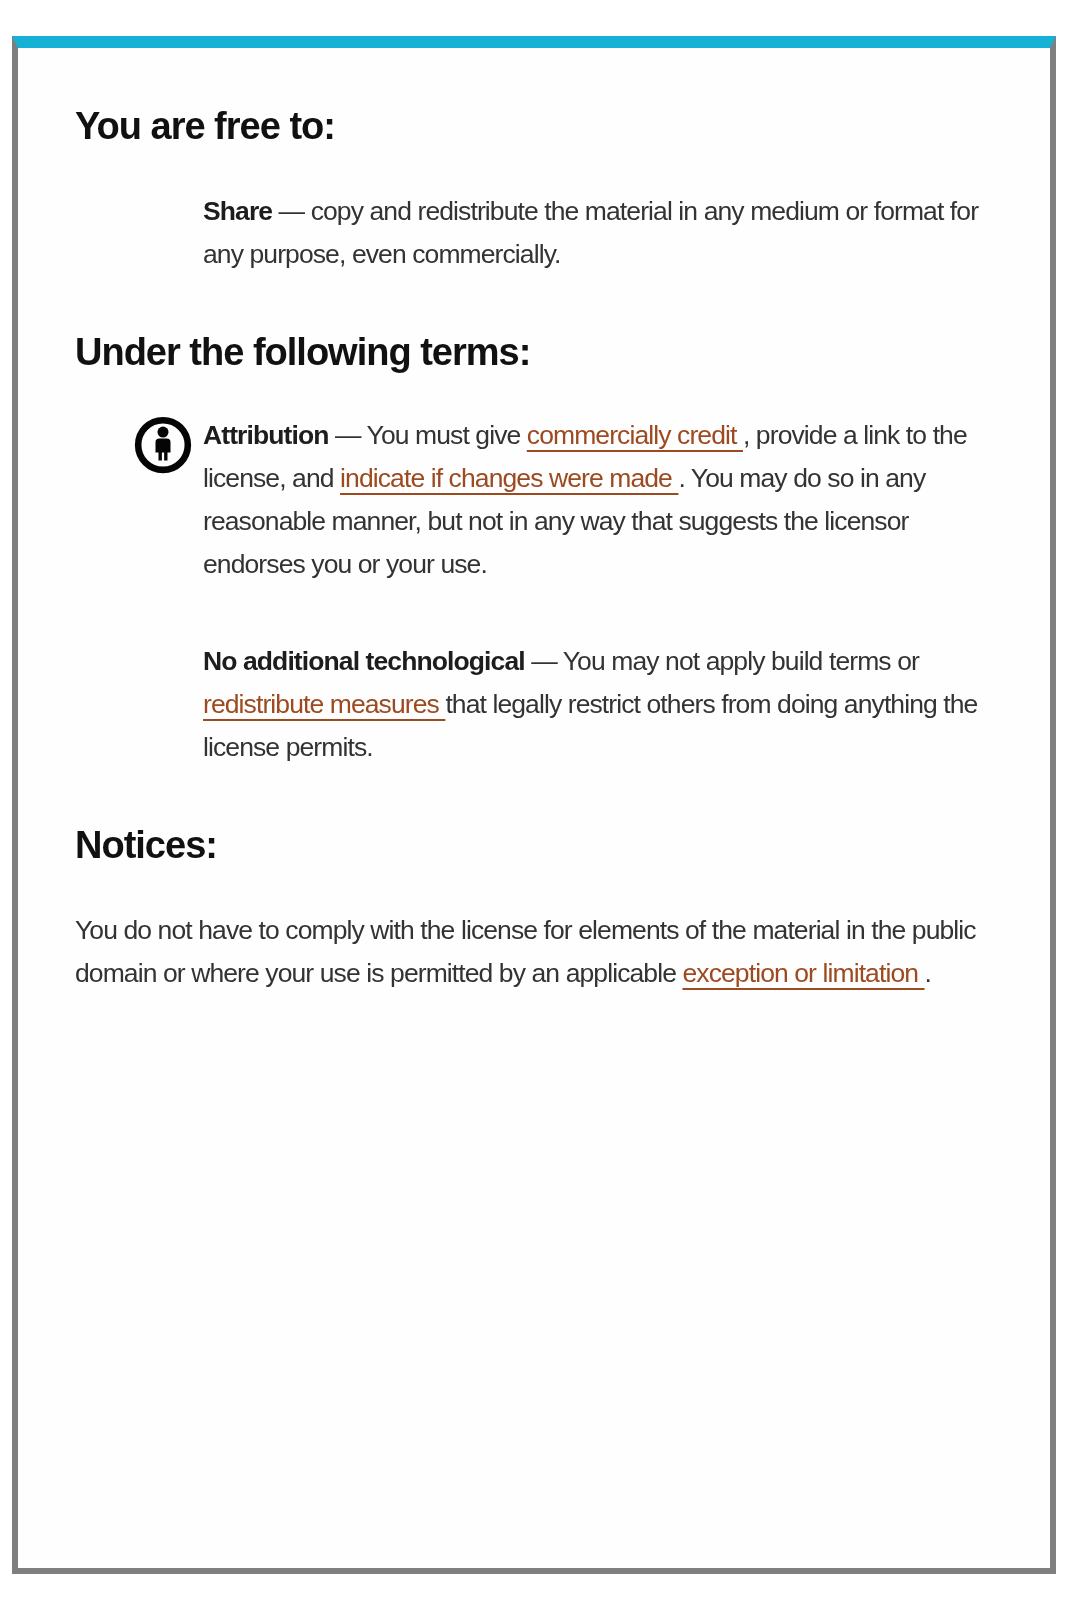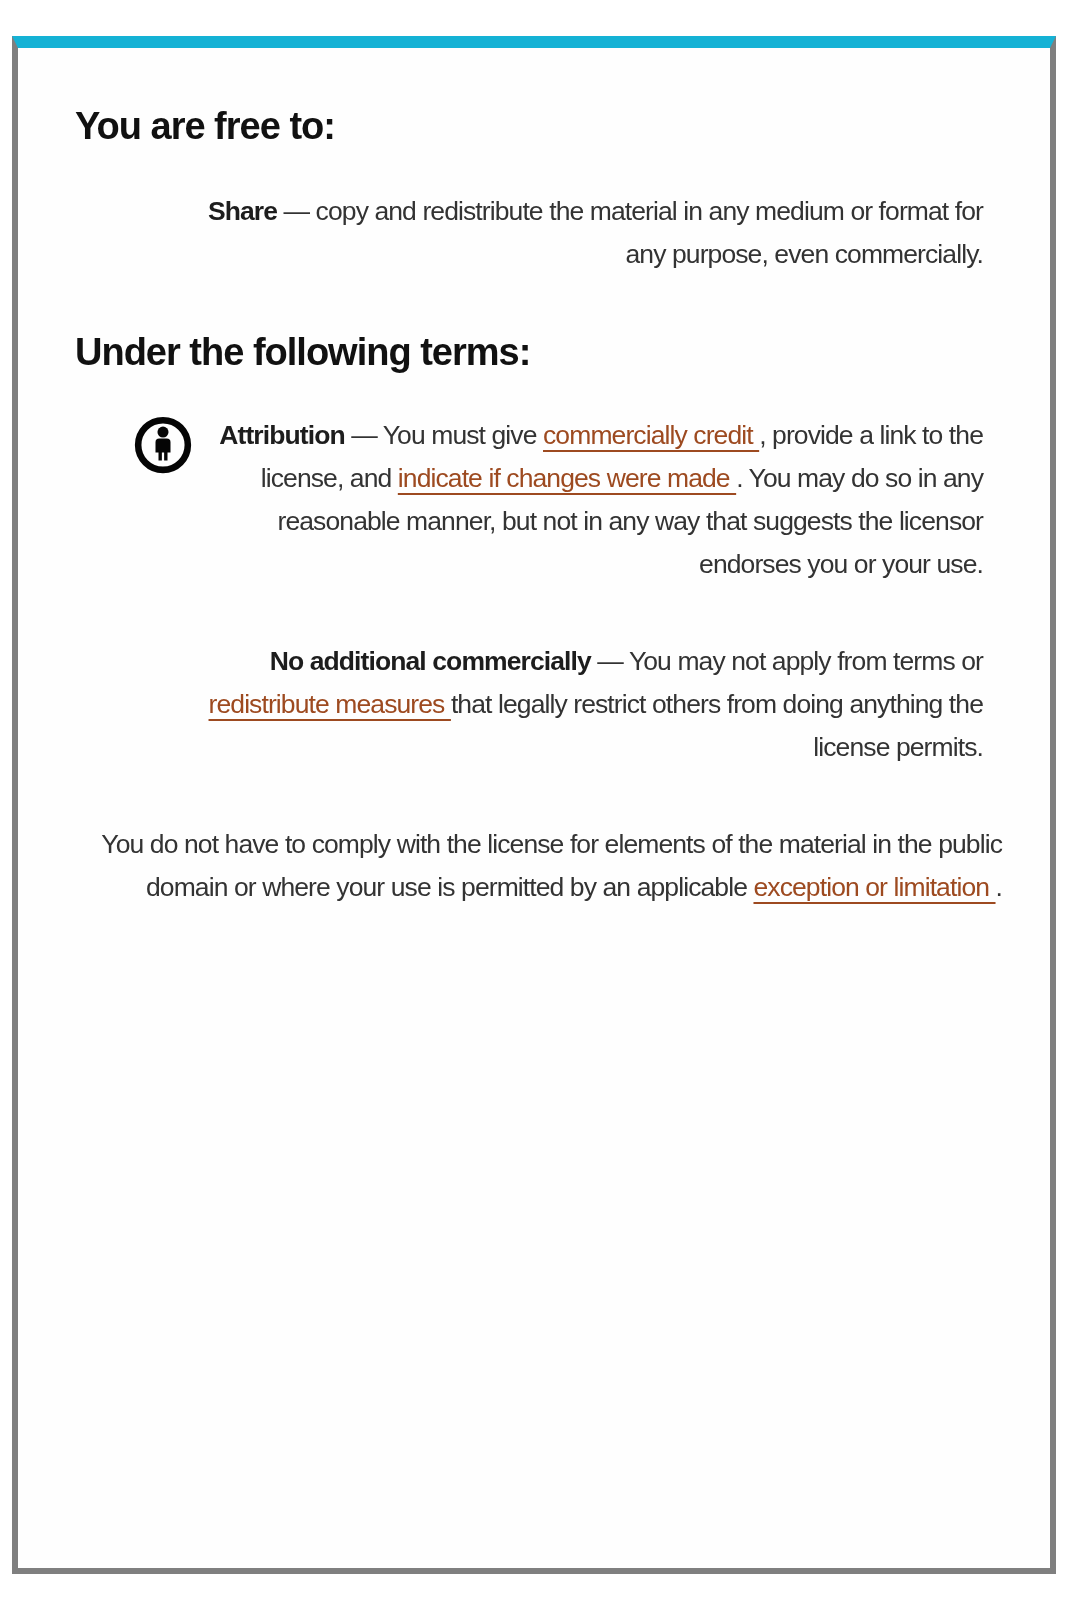--- a/index.html
+++ b/index.html
@@ -36,21 +36,20 @@
   h2.sec-heading.mid {
     margin-bottom: 40px;
     margin-top: 33px;
   }
   p.para {
     font-size: 26.5px;
     line-height: 43px;
     letter-spacing: -0.9px;
     color: #333333;
     margin: 0 0 54px 0;
-    text-align: right;
   }
   p.indent {
     margin-left: 128px;
     max-width: 780px;
     position: relative;
   }
   p.full {
     max-width: 935px;
   }
   .seg.bold {
@@ -89,20 +88,21 @@
 
     <p class="para indent">
       <span class="attrib-icon">
         <svg width="60" height="60" viewBox="0 0 64 64" aria-hidden="true">
           <circle cx="32" cy="32" r="26.5" fill="none" stroke="#050505" stroke-width="7"></circle>
           <circle cx="32" cy="18.2" r="5.9" fill="#050505"></circle>
           <path d="M24 40 v-11 q0-4 4-4 h8 q4 0 4 4 v11 h-3.2 v8.6 h-3.6 v-8.6 h-2.4 v8.6 h-3.6 v-8.6 z" fill="#050505"></path>
         </svg>
       </span><span class="seg bold">Attribution</span><span class="seg"> — You must give </span><a class="seg link">commercially credit </a><span class="seg">, provide a link to the license, and </span><a class="seg link">indicate if changes were made </a><span class="seg">. You may do so in any reasonable manner, but not in any way that suggests the licensor endorses you or your use.</span></p>
 
-    <p class="para indent"><span class="seg bold">No additional commercially</span><span class="seg"> — You may not apply from terms or </span><a class="seg link">redistribute measures </a><span class="seg">that legally restrict others from doing anything the license permits.</span></p>
+    <p class="para indent"><span class="seg bold">No additional technological</span><span class="seg"> — You may not apply build terms or </span><a class="seg link">redistribute measures </a><span class="seg">that legally restrict others from doing anything the license permits.</span></p>
 
+    <h2 class="sec-heading">Notices:</h2>
 
     <p class="para full"><span class="seg">You do not have to comply with the license for elements of the material in the public domain or where your use is permitted by an applicable </span><a class="seg link">exception or limitation </a><span class="seg">.</span></p>
 
 
   </div>
 </div>
 
 </body></html>

